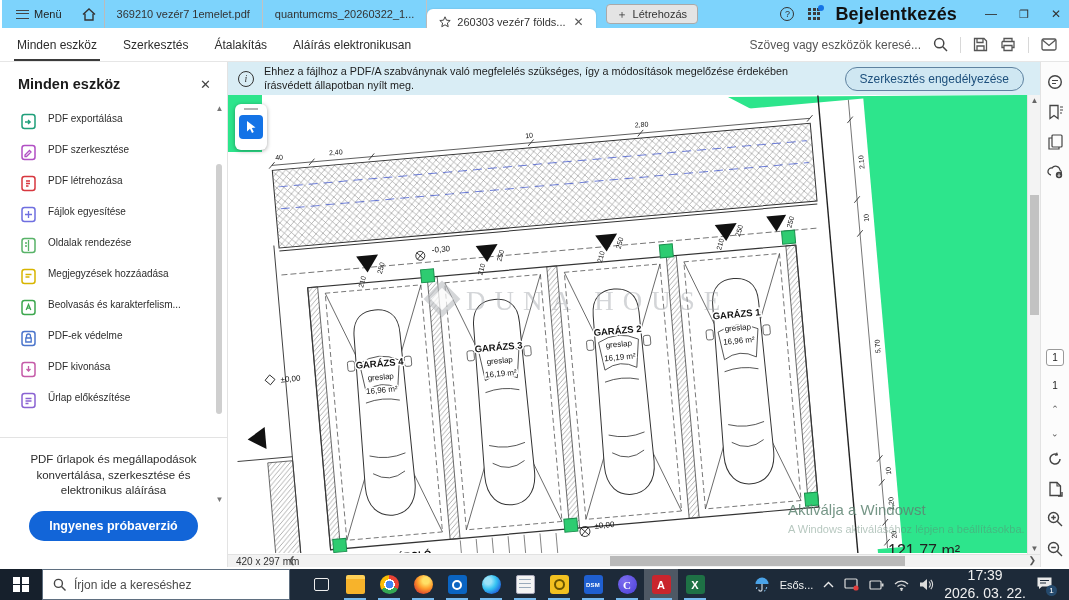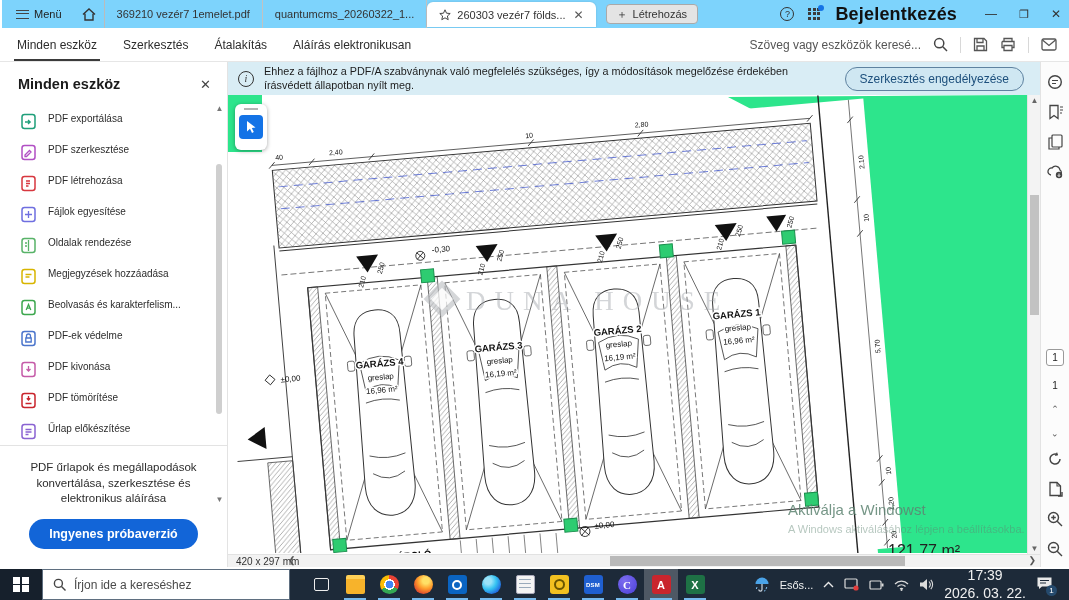--- a/index.html
+++ b/index.html
@@ -7,21 +7,21 @@
   .screen { position:relative; width:1069px; height:600px; background:#fff; overflow:hidden; }
 
   
   .titlebar { position:absolute; top:0; left:2px; width:1069px; height:28px; background:#7dd3fc; display:flex; align-items:stretch; font-size:11px; color:#222; }
   .tb-left { display:flex; align-items:center; gap:6px; padding-left:8px; }
   .menu-btn { display:flex; align-items:center; gap:5px; padding:0 6px; height:100%; cursor:default; }
   .hamb { width:13px; height:9px; border-top:1.6px solid #444; border-bottom:1.6px solid #444; position:relative; }
   .hamb:before { content:""; position:absolute; left:0; right:0; top:2.6px; border-top:1.6px solid #444; }
   .home-btn { padding:0 8px; border-right:1px solid #bbb; height:100%; display:flex; align-items:center; }
   .tab { display:flex; align-items:center; gap:6px; padding:0 12px; height:100%; max-width:170px; white-space:nowrap; border-right:1px solid #c2c2c2; color:#333; }
-  .tab.active { background:#fff; border-right:none; border-radius:6px 6px 0 0; margin-top:2px; height:25px; box-shadow:0 0 2px rgba(0,0,0,.15); }
+  .tab.active { background:#fff; border-right:none; border-radius:6px 6px 0 0; margin-top:9px; height:25px; box-shadow:0 0 2px rgba(0,0,0,.15); }
   .tab .x { color:#555; font-size:12px; margin-left:2px; }
   .newtab { display:flex; align-items:center; gap:5px; margin:4px 0 0 10px; height:20px; padding:0 10px; border:1px solid #a9a9a9; border-radius:4px; background:#e4e4e4; color:#333; }
   .tb-right { margin-left:auto; display:flex; align-items:center; gap:14px; padding-right:10px; }
   .circ-q { width:14px; height:14px; border:1.3px solid #333; border-radius:50%; display:flex; align-items:center; justify-content:center; font-size:9px; color:#333; }
   .grid9 { position:relative; width:13px; height:13px; display:grid; grid-template-columns:repeat(3,3px); grid-template-rows:repeat(3,3px); gap:1.5px; }
   .grid9 i { background:#3b3b3b; }
   .grid9 .dot { position:absolute; right:-3px; top:-3px; width:6px; height:6px; background:#1473e6; border-radius:50%; }
   .signin { font-weight:bold; font-size:18px; color:#111; letter-spacing:.2px; }
   .winctl { display:flex; align-items:center; gap:22px; margin-left:14px; color:#333; font-size:12px; }
 
@@ -38,21 +38,21 @@
   .sidebar { width:228px; background:#fff; border-right:1px solid #e3e3e3; position:relative; }
   .sb-head { display:flex; align-items:center; justify-content:space-between; padding:14px 16px 10px 18px; }
   .sb-title { font-size:14.5px; font-weight:bold; color:#1b1b1b; }
   .sb-close { color:#444; font-size:13px; }
   .tool-list { padding:4px 0 0 0; }
   .tool-item { display:flex; align-items:flex-start; gap:11px; padding:7px 10px 7px 20px; font-size:10px; color:#2c2c2c; white-space:nowrap; }
   .tool-icon { width:17px; height:17px; flex:0 0 17px; }
   .sb-scroll { position:absolute; right:3px; top:42px; width:9px; height:400px; }
   .sb-scroll .arr { position:absolute; left:0; width:9px; font-size:8px; color:#777; text-align:center; }
   .sb-thumb { position:absolute; left:1px; top:60px; width:6px; height:250px; background:#cfcfcf; border-radius:3px; }
-  .sb-promo { position:absolute; bottom:0; left:0; right:0; border-top:1px solid #e3e3e3; padding:14px 14px 18px; text-align:center; }
+  .sb-promo { position:absolute; bottom:8px; left:0; right:0; border-top:1px solid #e3e3e3; padding:14px 14px 18px; text-align:center; }
   .promo-text { font-size:11.5px; color:#2c2c2c; line-height:1.35; }
   .cta { margin-top:12px; display:inline-block; background:#1265d8; color:#fff; font-weight:bold; font-size:12.5px; padding:8px 20px; border-radius:18px; border:none; }
 
   
   .doccol { flex:1; display:flex; flex-direction:column; min-width:0; }
   .banner { height:33px; background:#d9edf5; display:flex; align-items:center; gap:10px; padding:0 10px; }
   .info-i { width:16px; height:16px; border:1.4px solid #333; border-radius:50%; color:#333; font-size:10px; display:flex; align-items:center; justify-content:center; flex:0 0 16px; font-family:"Liberation Serif",serif; font-style:italic; }
   .banner-text { font-size:10.8px; color:#1d1d1d; line-height:1.25; max-width:560px; }
   .banner-btn { margin-left:auto; margin-right:6px; white-space:nowrap; font-size:12px; color:#1c4f7c; background:#cfe7f2; border:1.5px solid #5e82a0; border-radius:13px; padding:4px 14px; }
   .canvas-row { flex:1; display:flex; min-height:0; position:relative; }
@@ -266,27 +266,20 @@
           </div>
           <div class="tool-item">
             <span class="tool-icon"><svg width="17" height="17" viewBox="0 0 17 17">
                 <rect x="2" y="1.5" width="13" height="14" rx="2.5" fill="none" stroke="#c55ba8" stroke-width="1.5"></rect>
                 <path d="M8.5 5 v5 M6.5 8 L8.5 10 L10.5 8" fill="none" stroke="#c55ba8" stroke-width="1.3"></path>
               </svg></span>
             <span>PDF kivonása</span>
           </div>
           <div class="tool-item">
             <span class="tool-icon"><svg width="17" height="17" viewBox="0 0 17 17">
-                <rect x="2" y="1.5" width="13" height="14" rx="2.5" fill="none" stroke="#c9252d" stroke-width="1.5"></rect>
-                <path d="M8.5 4 v4 M6.8 6.3 L8.5 8 L10.2 6.3 M5.5 11.5 h6" fill="none" stroke="#c9252d" stroke-width="1.3"></path>
-              </svg></span>
-            <span>PDF tömörítése</span>
-          </div>
-          <div class="tool-item">
-            <span class="tool-icon"><svg width="17" height="17" viewBox="0 0 17 17">
                 <rect x="2" y="1.5" width="13" height="14" rx="2.5" fill="none" stroke="#8a63d2" stroke-width="1.5"></rect>
                 <path d="M5.5 6.5 h6 M5.5 9 h6 M5.5 11.5 h3" fill="none" stroke="#8a63d2" stroke-width="1.3"></path>
               </svg></span>
             <span>Űrlap előkészítése</span>
           </div>
         </div>
       <div class="sb-scroll">
         <span class="arr" style="top:0;">▲</span>
         <span class="sb-thumb"></span>
         <span class="arr" style="bottom:0;">▼</span>

